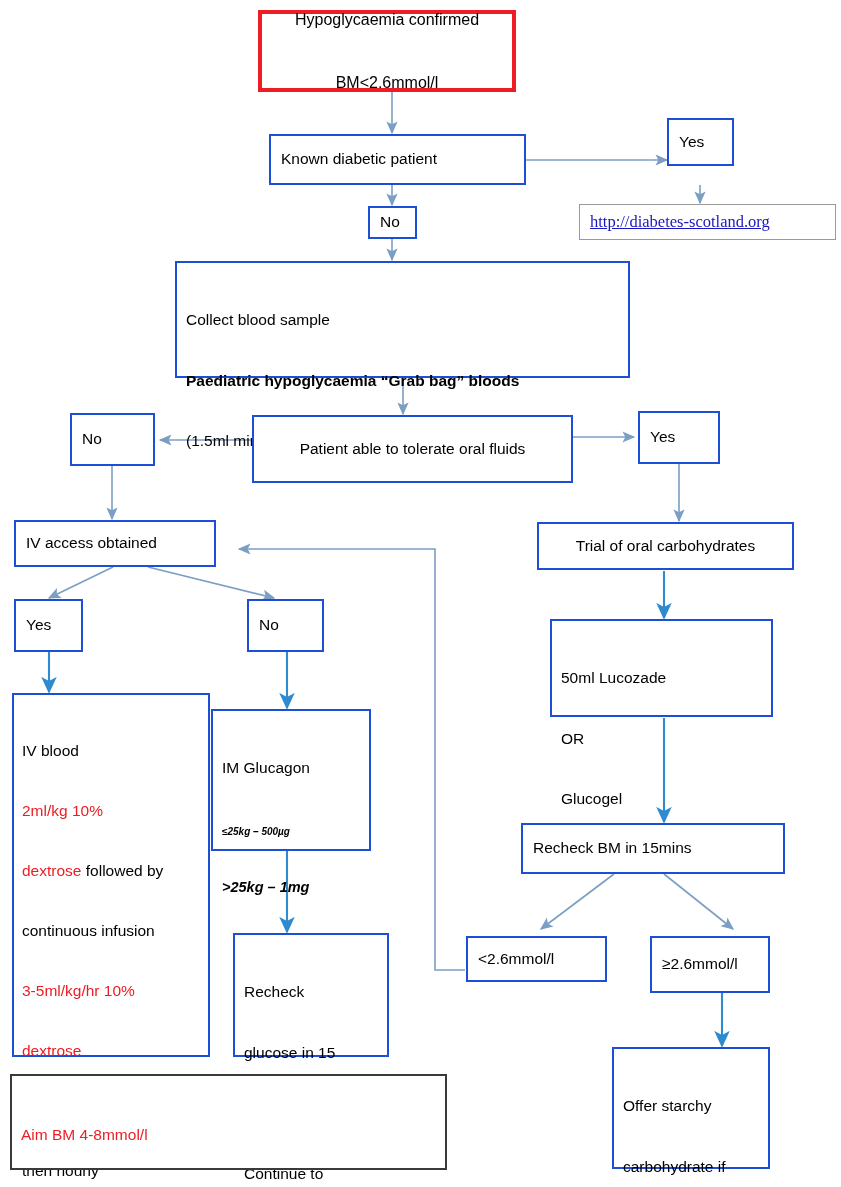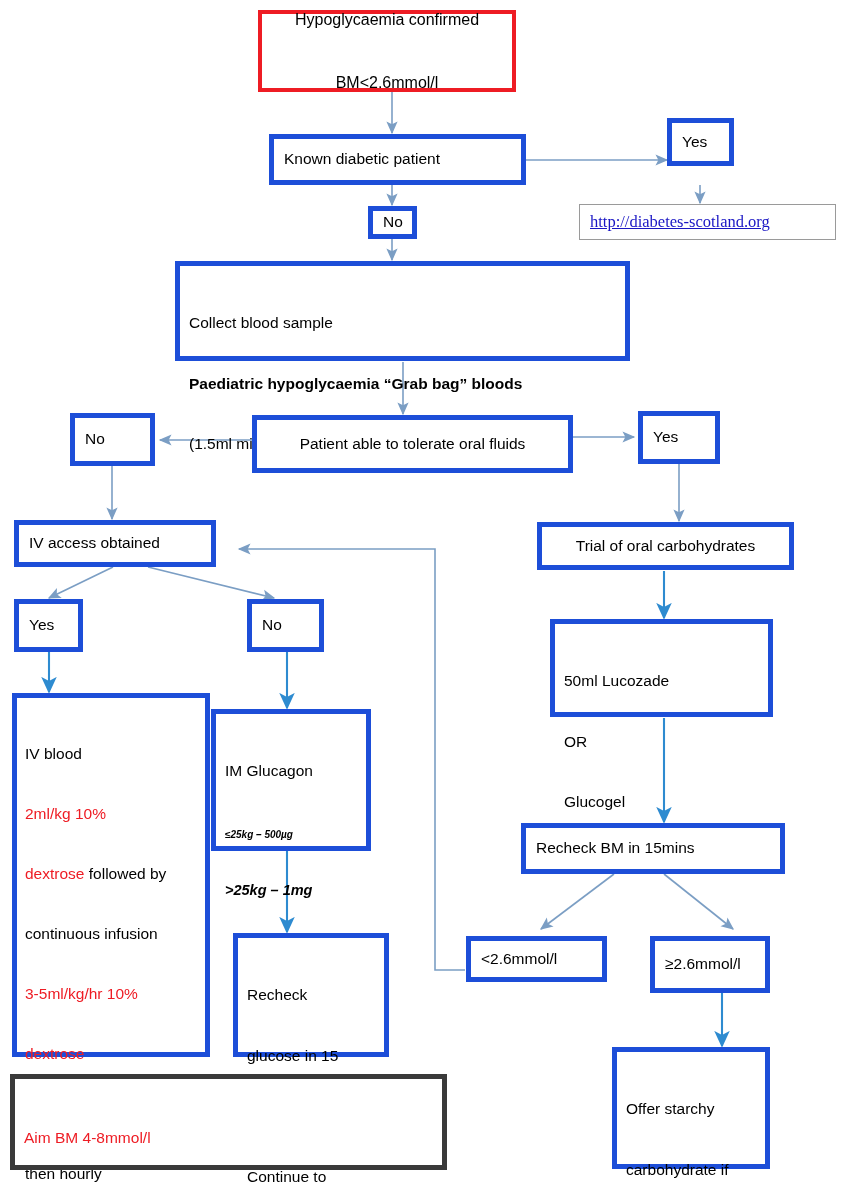--- a/index.html
+++ b/index.html
@@ -14,21 +14,21 @@
   #canvas {
     position: relative;
     width: 841px;
     height: 1187px;
     background: #ffffff;
     overflow: hidden;
   }
   .box {
     position: absolute;
     box-sizing: border-box;
-    border: 5px solid #1d4ed8;
+    border: 2px solid #1d4ed8;
     background: #ffffff;
     color: #000000;
     font-size: 15.5px;
     line-height: 1.30;
     padding: 7px 9px;
     white-space: pre-wrap;
   }
   .box.center {
     display: flex;
     align-items: center;
@@ -134,27 +134,27 @@
   </div>
 
   <div class="box vcenter" style="left:368px; top:206px; width:49px; height:33px;">
     <span>No</span>
   </div>
 
   <div class="box vcenter link-box" style="left:579px; top:204px; width:257px; height:36px;">
     <span class="link-text">http://diabetes-scotland.org</span>
   </div>
 
-  <div class="box top" style="left:175px; top:261px; width:455px; height:100px;">
+  <div class="box top" style="left:175px; top:261px; width:455px; height:117px;">
     <span class="lbl">Collect blood sample</span>
     <span class="lbl bold">Paediatric hypoglycaemia “Grab bag” bloods</span>
     <span class="lbl">(1.5ml minimum – ideally 5ml)</span>
   </div>
 
-  <div class="box center" style="left:252px; top:415px; width:321px; height:58px;">
+  <div class="box center" style="left:252px; top:415px; width:321px; height:68px;">
     <span>Patient able to tolerate oral fluids</span>
   </div>
 
   <div class="box vcenter" style="left:70px; top:413px; width:85px; height:53px;">
     <span>No</span>
   </div>
 
   <div class="box vcenter" style="left:638px; top:411px; width:82px; height:53px;">
     <span>Yes</span>
   </div>

